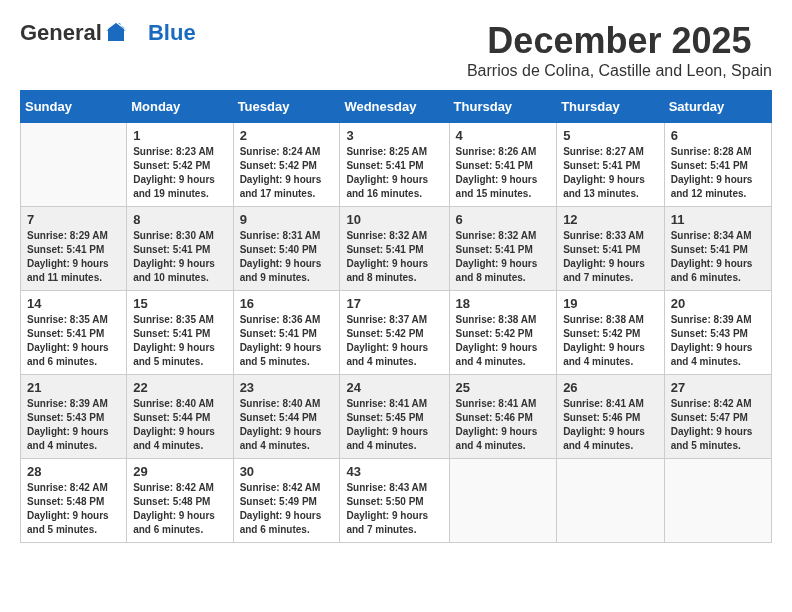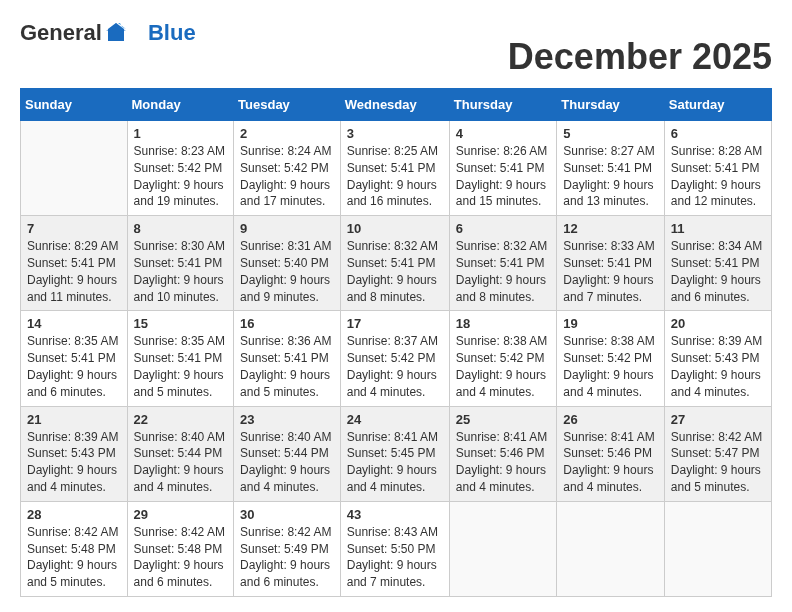--- a/index.html
+++ b/index.html
@@ -36,21 +36,20 @@
       color: #1a6bbf;
       margin-left: 20px;
     }
     .logo-icon {
       width: 24px;
       height: 24px;
       margin-left: 2px;
     }
     .title-area {
       text-align: center;
-      margin-top: 16px;
     }
     .month-title {
       font-size: 36px;
       font-weight: bold;
       color: #333;
     }
     .location-title {
       font-size: 16px;
       color: #333;
     }
@@ -81,23 +80,24 @@
     .calendar td.empty {
       background: #f9f9f9;
     }
     .day-number {
       font-size: 13px;
       font-weight: bold;
       display: block;
       margin-bottom: 2px;
     }
     .day-info {
-      font-size: 12px;
+      font-size: 10px;
       color: #333;
       line-height: 1.4;
+      font-weight: bold;
     }
     .row-shade td {
       background-color: #f0f0f0;
     }
   </style>
 </head>
 <body>
 
 <div class="header-area">
   <div class="logo">
@@ -106,20 +106,21 @@
       <svg class="logo-icon" viewBox="0 0 24 24" xmlns="http://www.w3.org/2000/svg">
         <path d="M12 2 L20 8 L20 20 L4 20 L4 8 Z" fill="#1a6bbf"></path>
         <path d="M12 2 L22 10 L20 10 L20 20 L4 20 L4 10 L2 10 Z" fill="#1a6bbf" opacity="0.5"></path>
         <polygon points="14,2 22,8 18,6 16,2" fill="#4a9fe8"></polygon>
       </svg>
       <span class="logo-blue">Blue</span>
     </div>
   </div>
   <div class="title-area">
     <div class="month-title">December 2025</div>
+    <div class="location-title">Barrios de Colina, Castille and Leon, Spain</div>
   </div>
 </div>
 
 <table class="calendar">
   <thead>
     <tr>
     <th>Sunday</th>
         <th>Monday</th>
         <th>Tuesday</th>
         <th>Wednesday</th>

